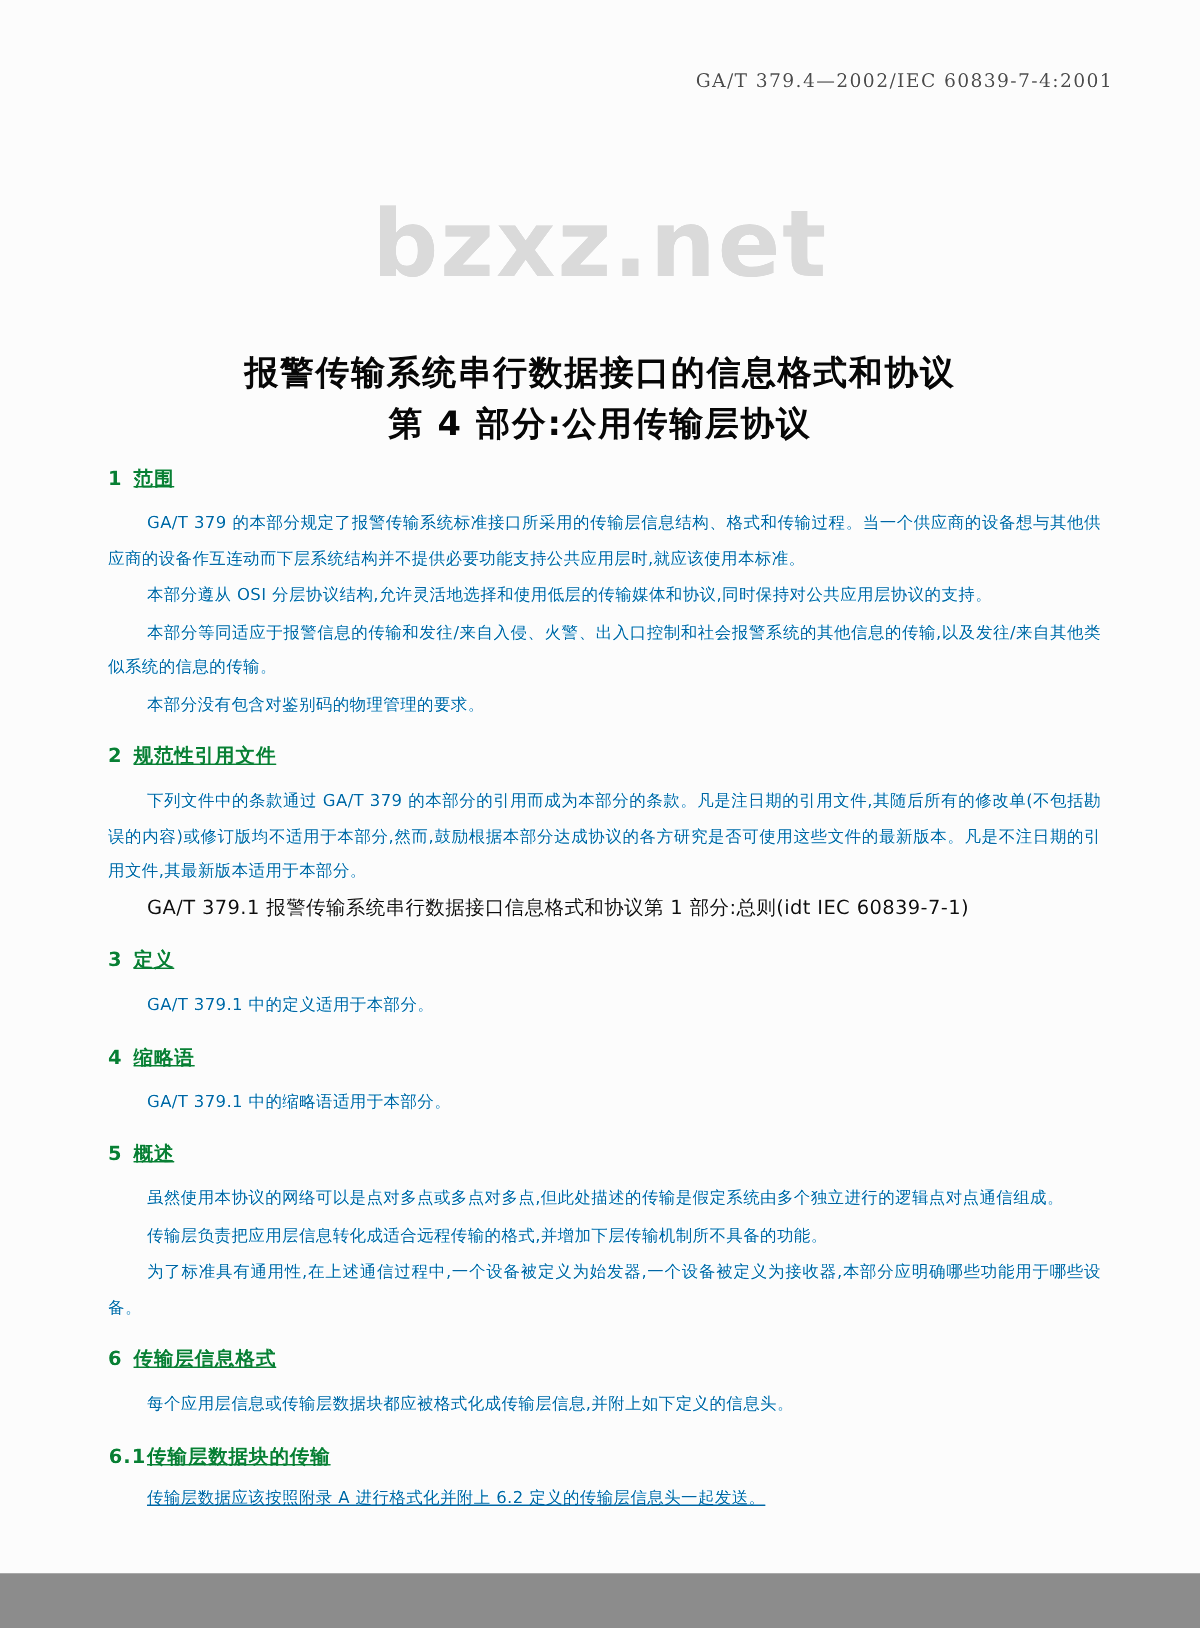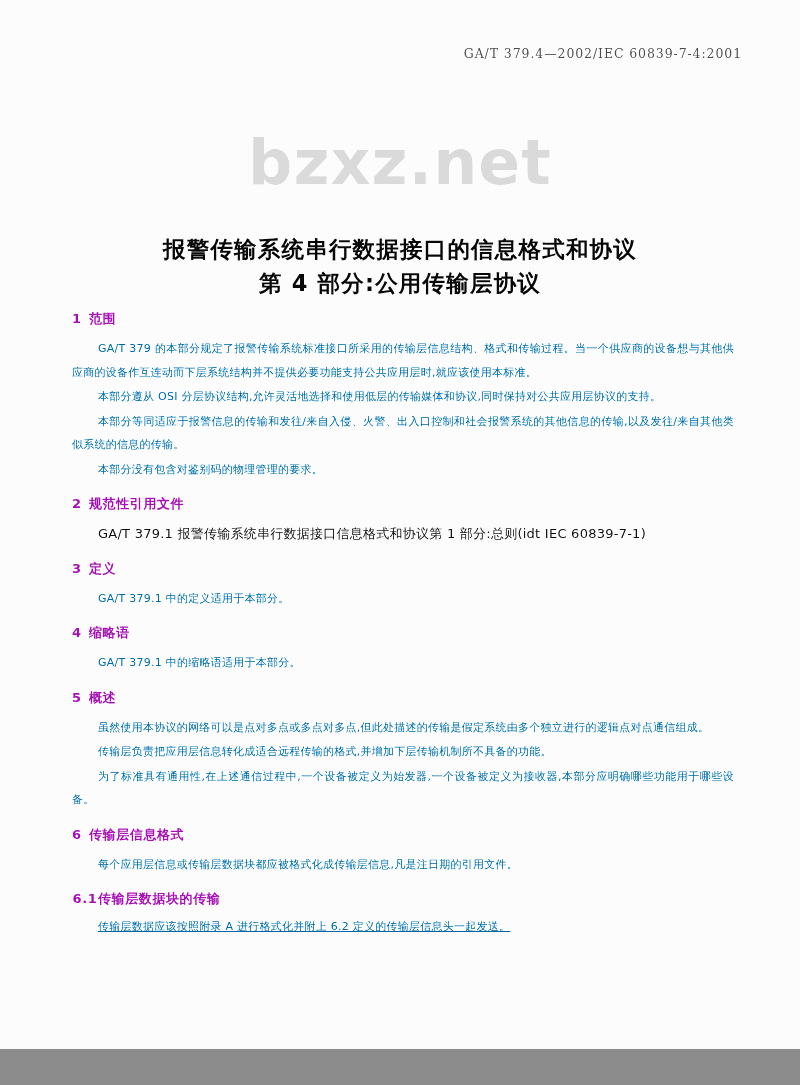--- a/index.html
+++ b/index.html
@@ -94,23 +94,24 @@
     position: absolute;
     top: 296px;
     left: 72px;
     width: 662px;
     z-index: 2;
   }
   .sec-head {
     font-size: 13px;
     font-weight: bold;
     letter-spacing: .6px;
-    color: #a21caf;
+    color: #15803d;
     margin: 14px 0 9px 0;
     filter: blur(.2px);
+    text-decoration: underline;
   }
   .sec-head .num {
     display: inline-block;
     min-width: 17px;
   }
   .sec-head.sub .num {
     min-width: 26px;
     text-align: center;
   }
   .para {
@@ -153,20 +154,21 @@
       <span class="num">1</span><span>范围</span>
     </div>
     <p class="para">GA/T 379 的本部分规定了报警传输系统标准接口所采用的传输层信息结构、格式和传输过程。当一个供应商的设备想与其他供应商的设备作互连动而下层系统结构并不提供必要功能支持公共应用层时,就应该使用本标准。</p>
     <p class="para">本部分遵从 OSI 分层协议结构,允许灵活地选择和使用低层的传输媒体和协议,同时保持对公共应用层协议的支持。</p>
     <p class="para">本部分等同适应于报警信息的传输和发往/来自入侵、火警、出入口控制和社会报警系统的其他信息的传输,以及发往/来自其他类似系统的信息的传输。</p>
     <p class="para">本部分没有包含对鉴别码的物理管理的要求。</p>
 
     <div class="sec-head">
       <span class="num">2</span><span>规范性引用文件</span>
     </div>
+    <p class="para">下列文件中的条款通过 GA/T 379 的本部分的引用而成为本部分的条款。凡是注日期的引用文件,其随后所有的修改单(不包括勘误的内容)或修订版均不适用于本部分,然而,鼓励根据本部分达成协议的各方研究是否可使用这些文件的最新版本。凡是不注日期的引用文件,其最新版本适用于本部分。</p>
     <div class="ref-item">GA/T 379.1    报警传输系统串行数据接口信息格式和协议第 1 部分:总则(idt IEC 60839-7-1)</div>
 
     <div class="sec-head">
       <span class="num">3</span><span>定义</span>
     </div>
     <p class="para">GA/T 379.1 中的定义适用于本部分。</p>
 
     <div class="sec-head">
       <span class="num">4</span><span>缩略语</span>
     </div>
@@ -175,21 +177,21 @@
     <div class="sec-head">
       <span class="num">5</span><span>概述</span>
     </div>
     <p class="para">虽然使用本协议的网络可以是点对多点或多点对多点,但此处描述的传输是假定系统由多个独立进行的逻辑点对点通信组成。</p>
     <p class="para">传输层负责把应用层信息转化成适合远程传输的格式,并增加下层传输机制所不具备的功能。</p>
     <p class="para">为了标准具有通用性,在上述通信过程中,一个设备被定义为始发器,一个设备被定义为接收器,本部分应明确哪些功能用于哪些设备。</p>
 
     <div class="sec-head">
       <span class="num">6</span><span>传输层信息格式</span>
     </div>
-    <p class="para">每个应用层信息或传输层数据块都应被格式化成传输层信息,凡是注日期的引用文件。</p>
+    <p class="para">每个应用层信息或传输层数据块都应被格式化成传输层信息,并附上如下定义的信息头。</p>
 
     <div class="sec-head sub">
       <span class="num">6.1</span><span>传输层数据块的传输</span>
     </div>
     <p class="para tight">传输层数据应该按照附录 A 进行格式化并附上 6.2 定义的传输层信息头一起发送。</p>
 
   </div>
 </div>
 
 </body></html>

